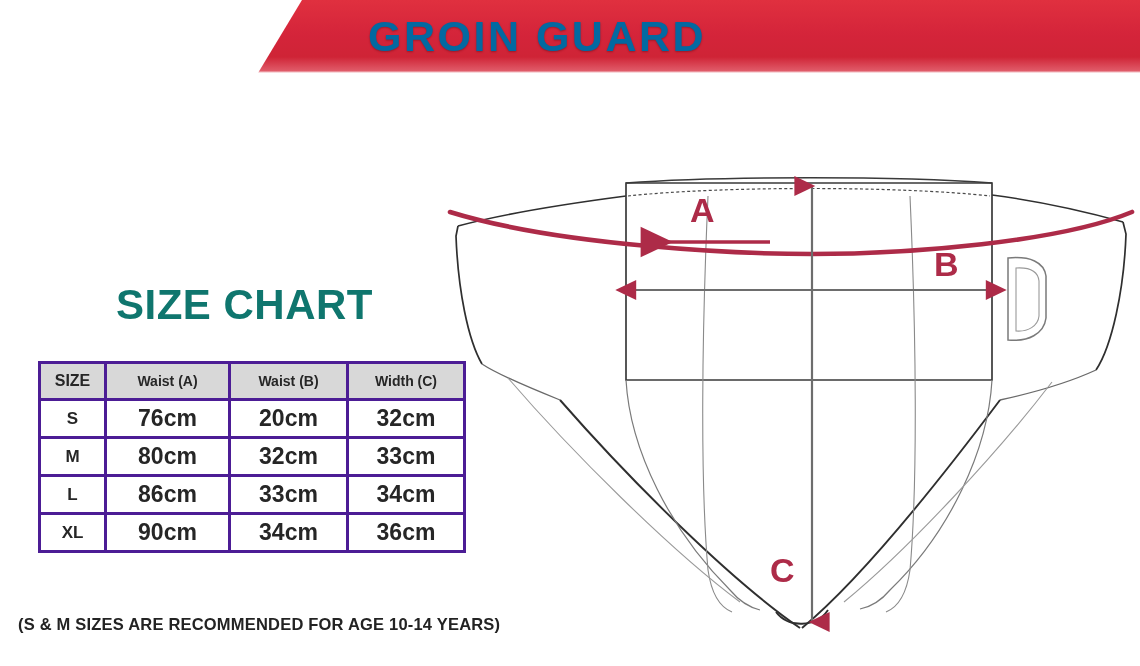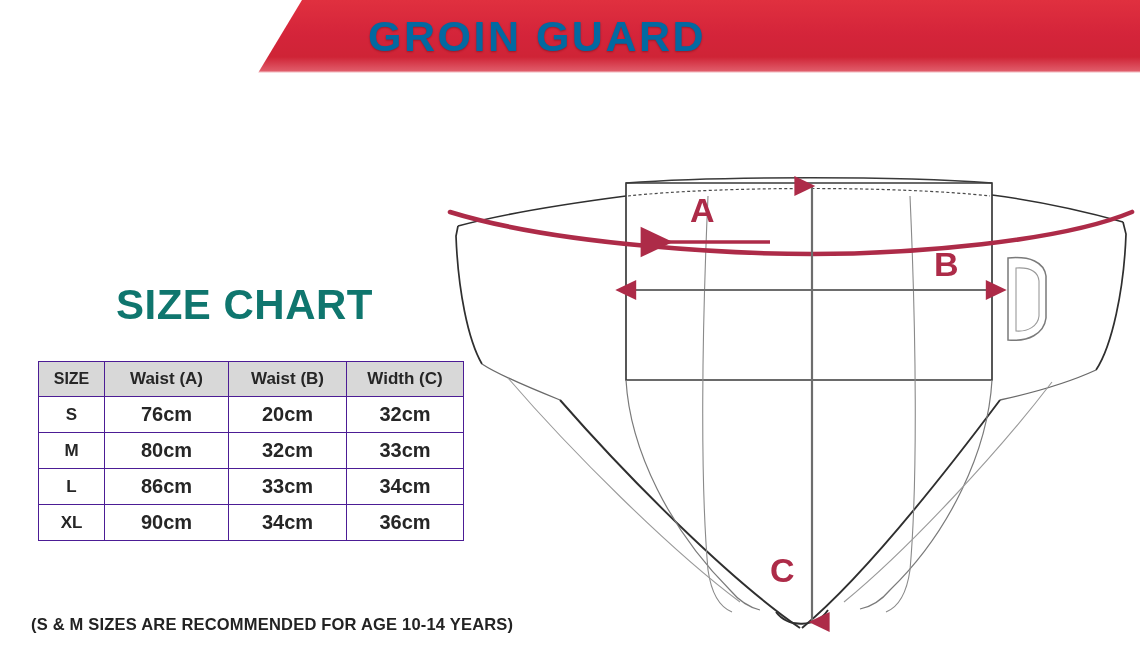--- a/index.html
+++ b/index.html
@@ -68,45 +68,45 @@
     width: 425px;
   }
   table.size-table {
     border-collapse: collapse;
     width: 425px;
     table-layout: fixed;
     font-family: "Liberation Sans", sans-serif;
   }
   table.size-table th,
   table.size-table td {
-    border: 1px solid #4c1d95;
+    border: 3px solid #4c1d95;
     text-align: center;
     font-weight: bold;
     color: #262626;
     height: 35px;
     padding: 0;
     font-size: 17px;
   }
   table.size-table thead th {
     background: #d8d8d8;
-    font-size: 17px;
+    font-size: 14px;
     height: 34px;
   }
   table.size-table thead th.c-size { font-size: 16px; }
-  table.size-table tbody td { background: #ffffff; font-size: 20px; }
+  table.size-table tbody td { background: #ffffff; font-size: 23px; }
   table.size-table tbody td.c-size { font-size: 17px; }
   col.w-size   { width: 66px; }
   col.w-waist  { width: 124px; }
   col.w-width  { width: 118px; }
   col.w-height { width: 117px; }
 
   
   .note {
     position: absolute;
-    left: 31px;
+    left: 18px;
     top: 615px;
     font-family: "Liberation Sans", sans-serif;
     font-weight: bold;
     font-size: 16.5px;
     color: #232323;
     letter-spacing: 0.2px;
     white-space: nowrap;
   }
 
   

